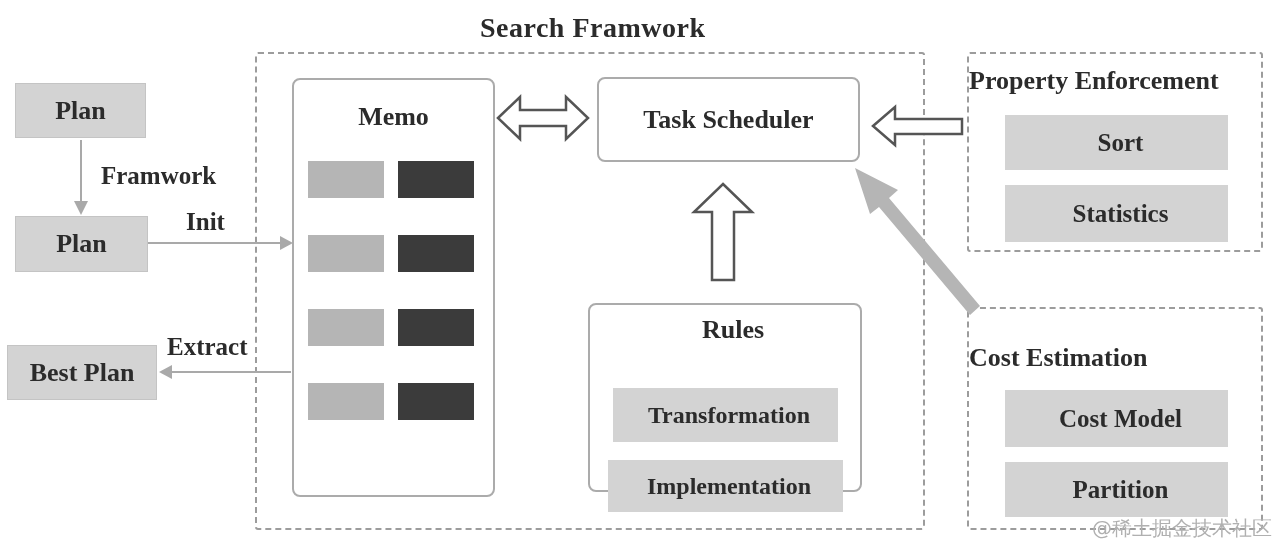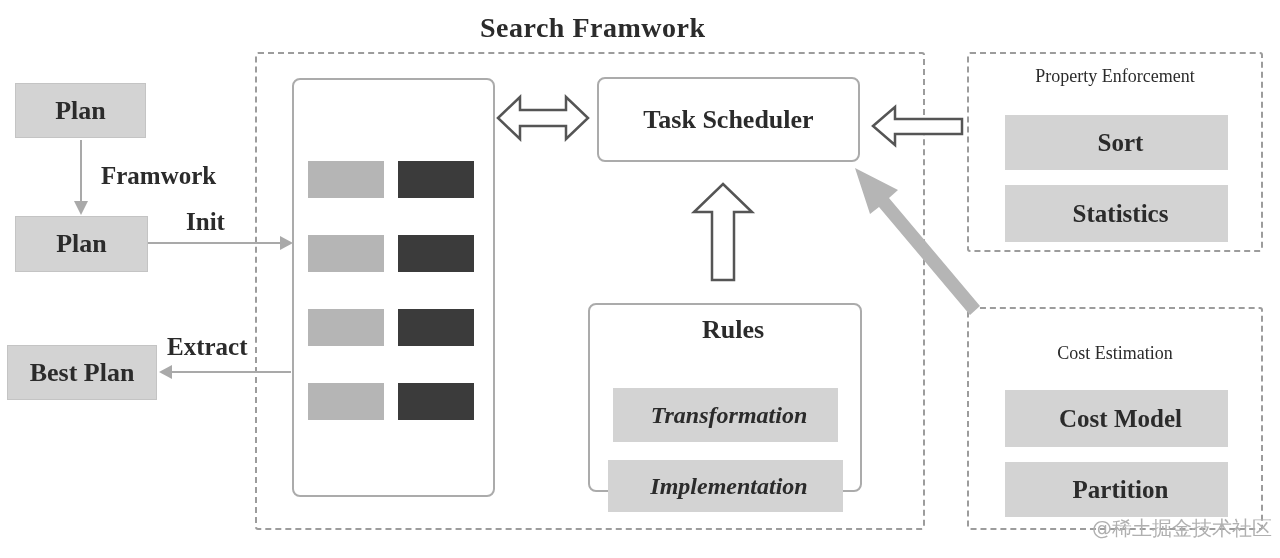--- a/index.html
+++ b/index.html
@@ -75,26 +75,25 @@
     font-size: 26px; font-weight: bold;
   }
   .rules-title { margin-top: 10px; padding-left: 16px; }
   .sub-box {
     background: var(--box-fill);
     display: flex; align-items: center; justify-content: center;
     font-size: 24px; font-weight: bold;
     box-sizing: border-box;
     padding-left: 8px;
   }
-  .rules .sub-box { margin: 16px auto; font-style: italic; }
+  .rules .sub-box { margin: 16px auto; }
   .rules .sub-1 { width: 225px; height: 54px; margin-top: 43px; }
   .rules .sub-2 { width: 235px; height: 52px; margin-top: 18px; }
   .panel-title {
-    text-align: center;
-    font-size: 18px; font-weight: normal;
+    font-size: 26px; font-weight: bold;
   }
   .panel .sub-box {
     position: absolute;
     left: 36px; width: 223px;
     font-size: 25px;
   }
   .pe .sub-1 { top: 61px;  height: 55px; }
   .pe .sub-2 { top: 131px; height: 57px; }
   .ce .sub-1 { top: 81px;  height: 57px; }
   .ce .sub-2 { top: 153px; height: 55px; }
@@ -134,20 +133,21 @@
 
   <div class="flow-label" style="left:186px; top:208px;">Init</div>
 
   <div class="gray-box" style="left:7px; top:345px; width:150px; height:55px;">
     <span>Best Plan</span>
   </div>
 
   <div class="flow-label" style="left:167px; top:333px;">Extract</div>
 
   <div class="white-box" style="left:292px; top:78px; width:203px; height:419px;">
+    <div class="box-title memo-title">Memo</div>
     <div class="memo-rows">
         <div class="memo-row">
           <div class="memo-cell light"></div>
           <div class="memo-cell dark"></div>
         </div>
         <div class="memo-row">
           <div class="memo-cell light"></div>
           <div class="memo-cell dark"></div>
         </div>
         <div class="memo-row">

